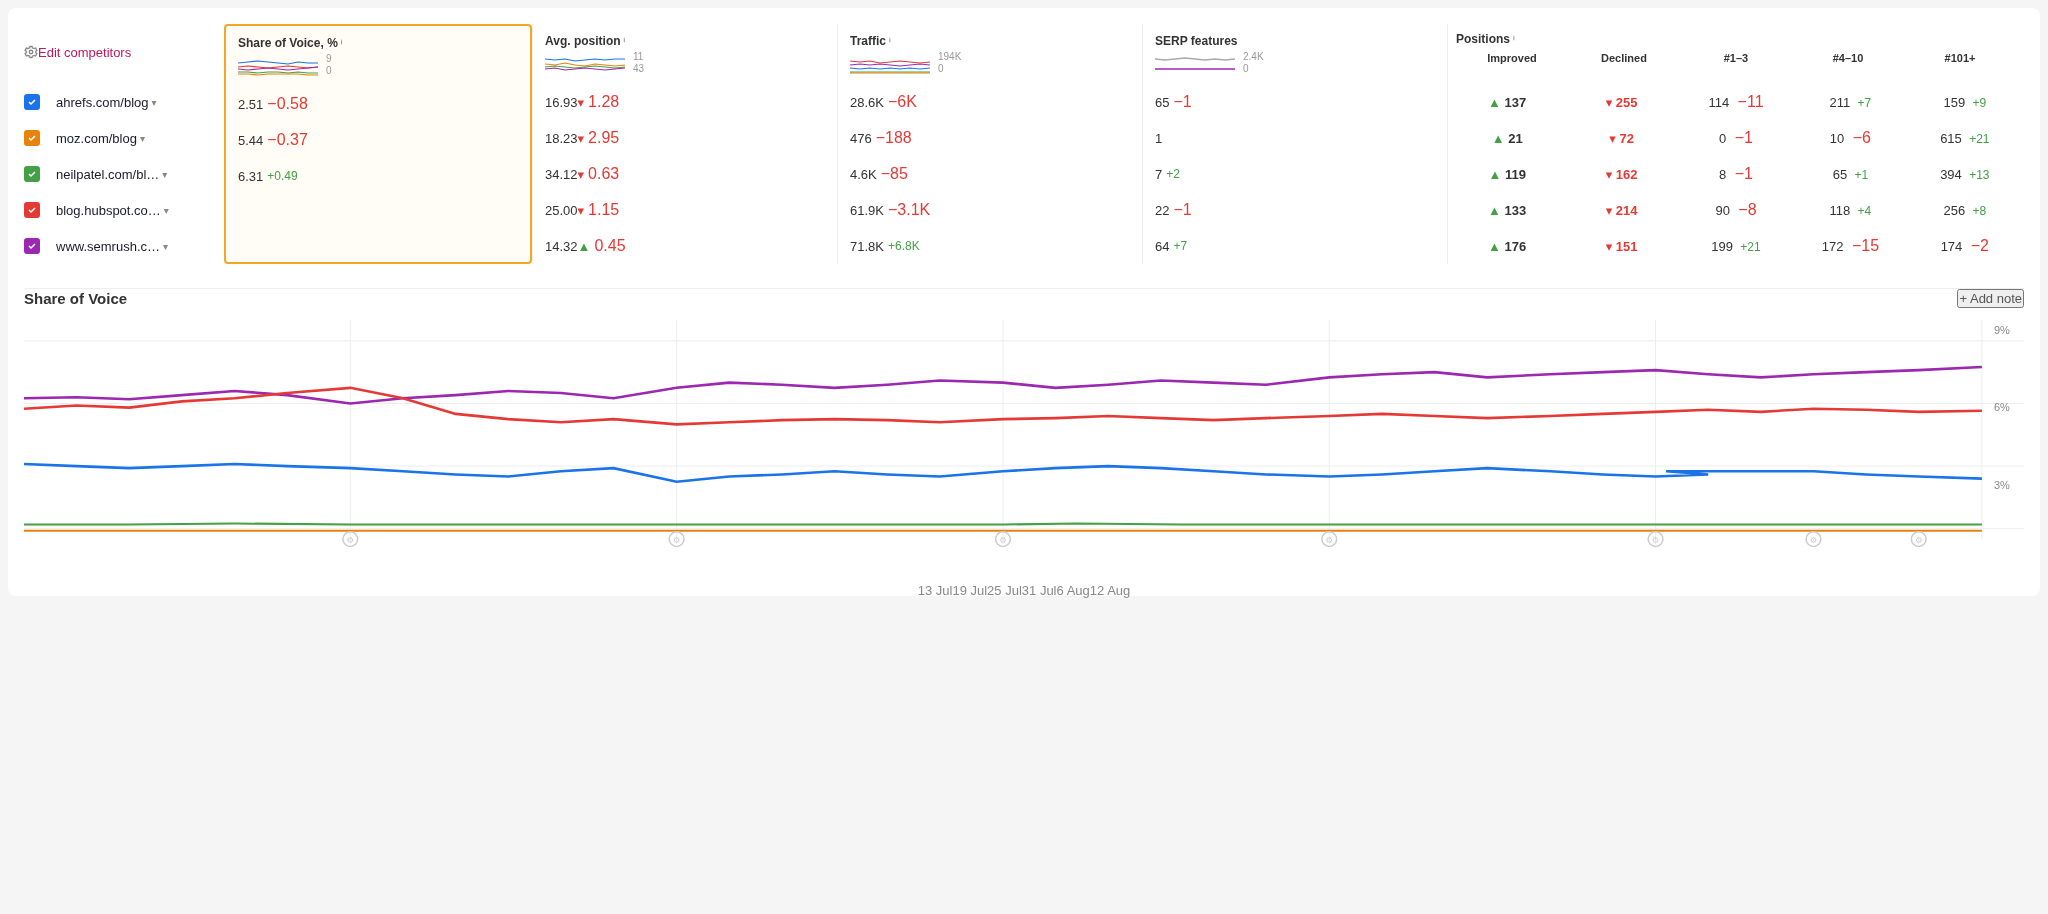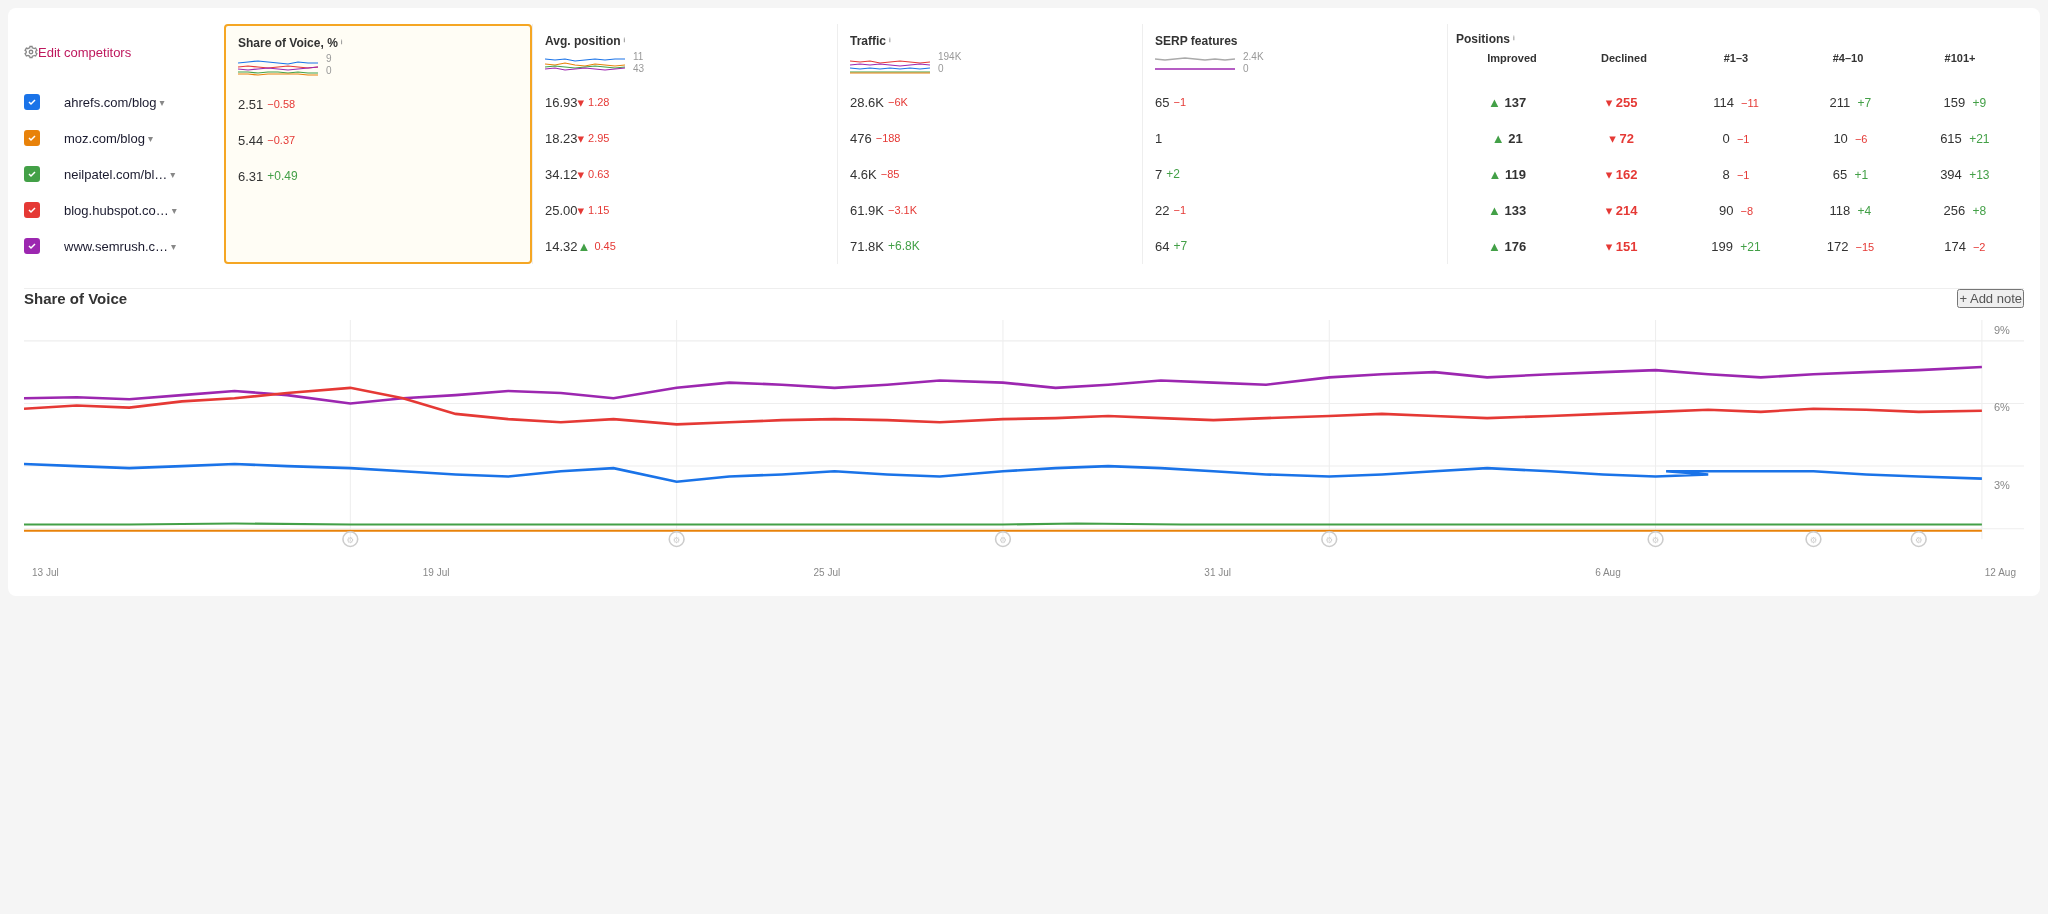--- a/index.html
+++ b/index.html
@@ -31,21 +31,21 @@
       font-size: 13px;
       padding: 8px 0 12px 0;
       cursor: pointer;
       height: 60px;
     }
     .edit-competitors svg { color: #888; }
     .competitor-row {
       display: flex;
       align-items: center;
       height: 36px;
-      gap: 24px;
+      gap: 16px;
     }
     .competitor-checkbox {
       width: 16px;
       height: 16px;
       border-radius: 3px;
       display: inline-flex;
       align-items: center;
       justify-content: center;
       flex-shrink: 0;
     }
@@ -111,21 +111,21 @@
       color: #999;
       line-height: 1.2;
     }
     .metric-cell {
       height: 36px;
       display: flex;
       align-items: center;
       font-size: 13px;
     }
     .val-main { font-weight: 500; color: #333; }
-    .val-neg { color: #e53935; font-size: 11px; margin-left: 4px; }
+    .val-neg { color: #e53935; font-size: 16px; margin-left: 4px; }
     .val-pos { color: #43a047; font-size: 12px; margin-left: 4px; }
     .positions-col {
       flex: 2;
       border-left: 1px solid #eee;
       padding: 0 8px;
     }
     .positions-header {
       height: 60px;
       display: flex;
       flex-direction: column;
@@ -185,24 +185,25 @@
       position: relative;
       height: 260px;
       background: #fff;
     }
     .chart-svg {
       width: 100%;
       height: 240px;
     }
     .x-labels {
       display: flex;
-      justify-content: space-between;
+      justify-content: center;
       padding: 4px 8px 0 8px;
-      font-size: 10px;
+      font-size: 13px;
       color: #888;
+      margin-top: 16px;
     }
     .y-labels {
       position: absolute;
       right: 0;
       top: 0;
       height: 240px;
       display: flex;
       flex-direction: column;
       justify-content: space-between;
       font-size: 11px;

